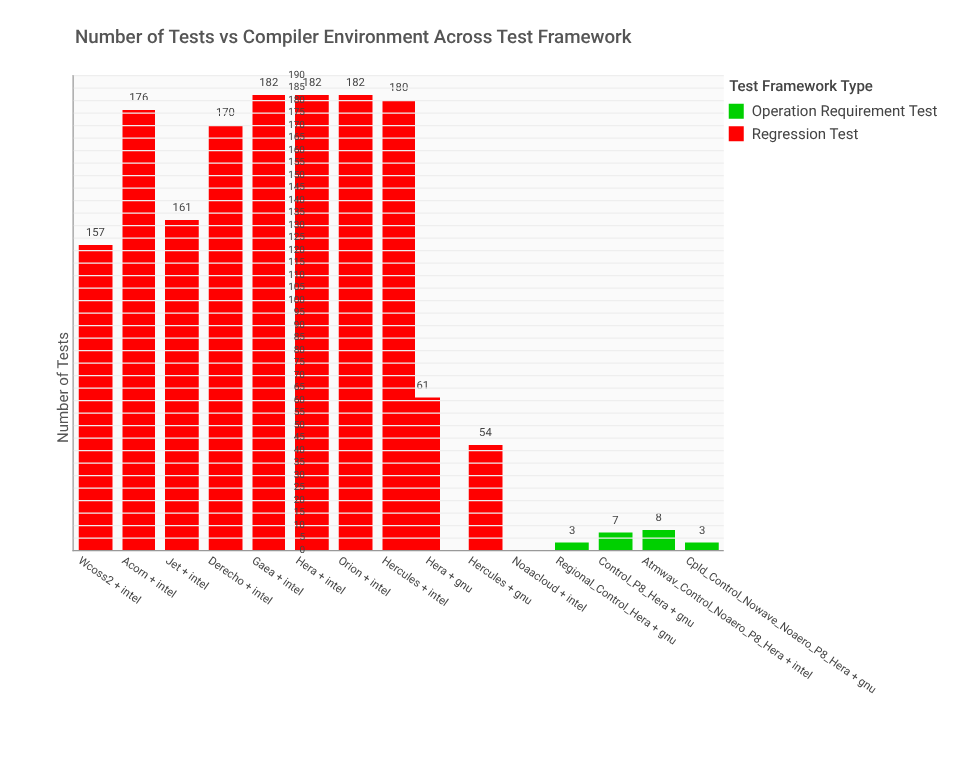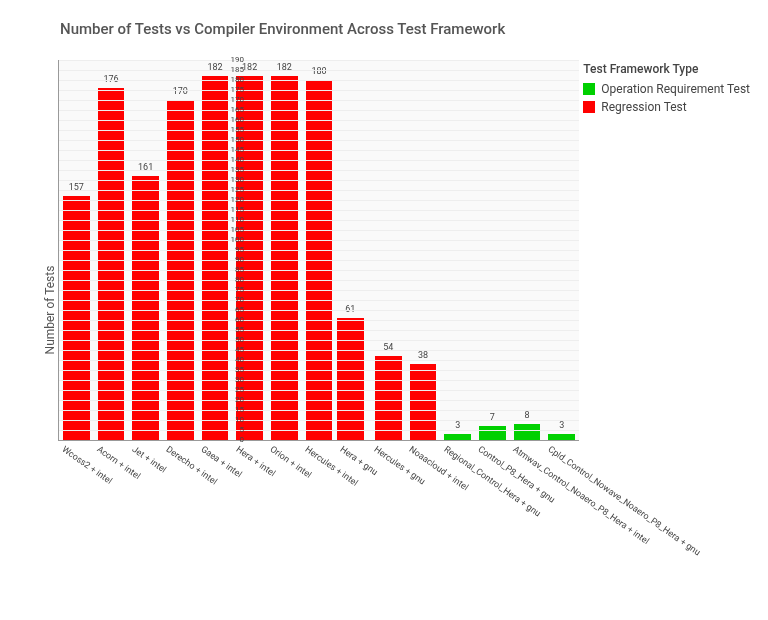--- a/index.html
+++ b/index.html
@@ -179,31 +179,27 @@
           <div class="bar-label">182</div>
         </div>
         <div class="bar-wrap" style="left: 210.08px; width: 30.5067px; height: 364px;">
           <div class="bar" style="background: rgb(255, 0, 0);"></div>
           <div class="bar-label">182</div>
         </div>
         <div class="bar-wrap" style="left: 244.747px; width: 30.5067px; height: 360px;">
           <div class="bar" style="background: rgb(255, 0, 0);"></div>
           <div class="bar-label">180</div>
         </div>
-        <div class="bar-wrap" style="left: 276px; width: 30.5067px; height: 122px;">
+        <div class="bar-wrap" style="left: 264px; width: 30.5067px; height: 122px;">
           <div class="bar" style="background: rgb(255, 0, 0);"></div>
           <div class="bar-label">61</div>
         </div>
         <div class="bar-wrap" style="left: 314.08px; width: 30.5067px; height: 84px;">
           <div class="bar" style="background: rgb(255, 0, 0);"></div>
           <div class="bar-label">54</div>
-        </div>
-        <div class="bar-wrap" style="left: 348.747px; width: 30.5067px; height: 76px;">
-          <div class="bar" style="background: rgb(255, 0, 0);"></div>
-          <div class="bar-label">38</div>
         </div>
         <div class="bar-wrap" style="left: 383.413px; width: 30.5067px; height: 6px;">
           <div class="bar" style="background: rgb(0, 208, 0);"></div>
           <div class="bar-label">3</div>
         </div>
         <div class="bar-wrap" style="left: 418.08px; width: 30.5067px; height: 14px;">
           <div class="bar" style="background: rgb(0, 208, 0);"></div>
           <div class="bar-label">7</div>
         </div>
         <div class="bar-wrap" style="left: 452.747px; width: 30.5067px; height: 16px;">

